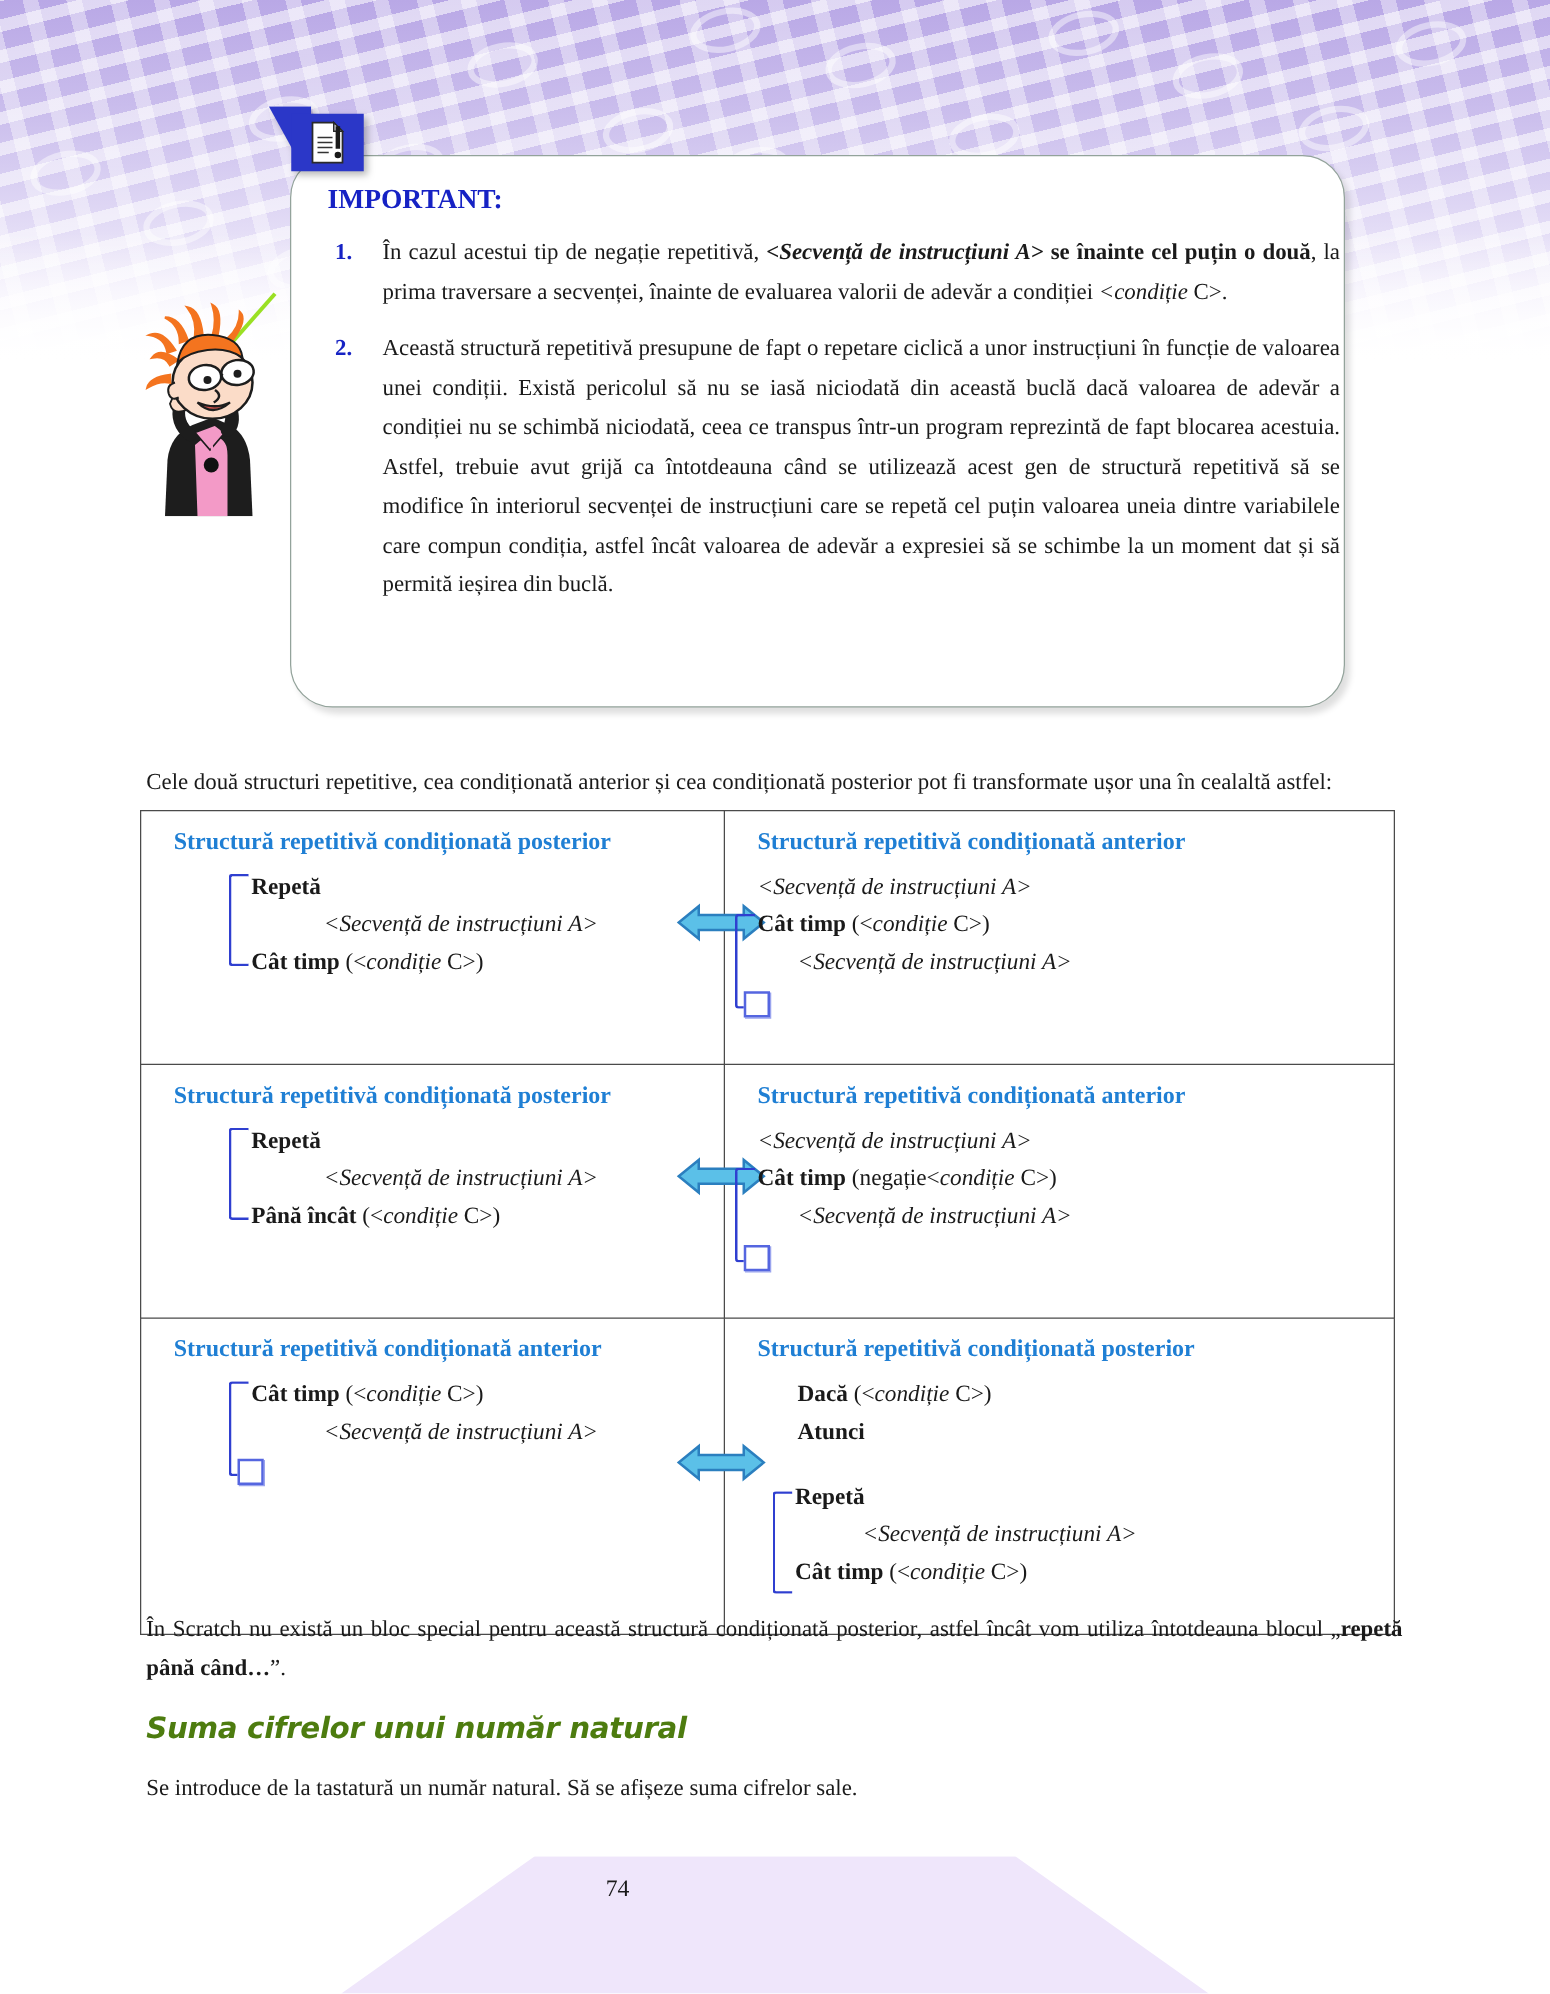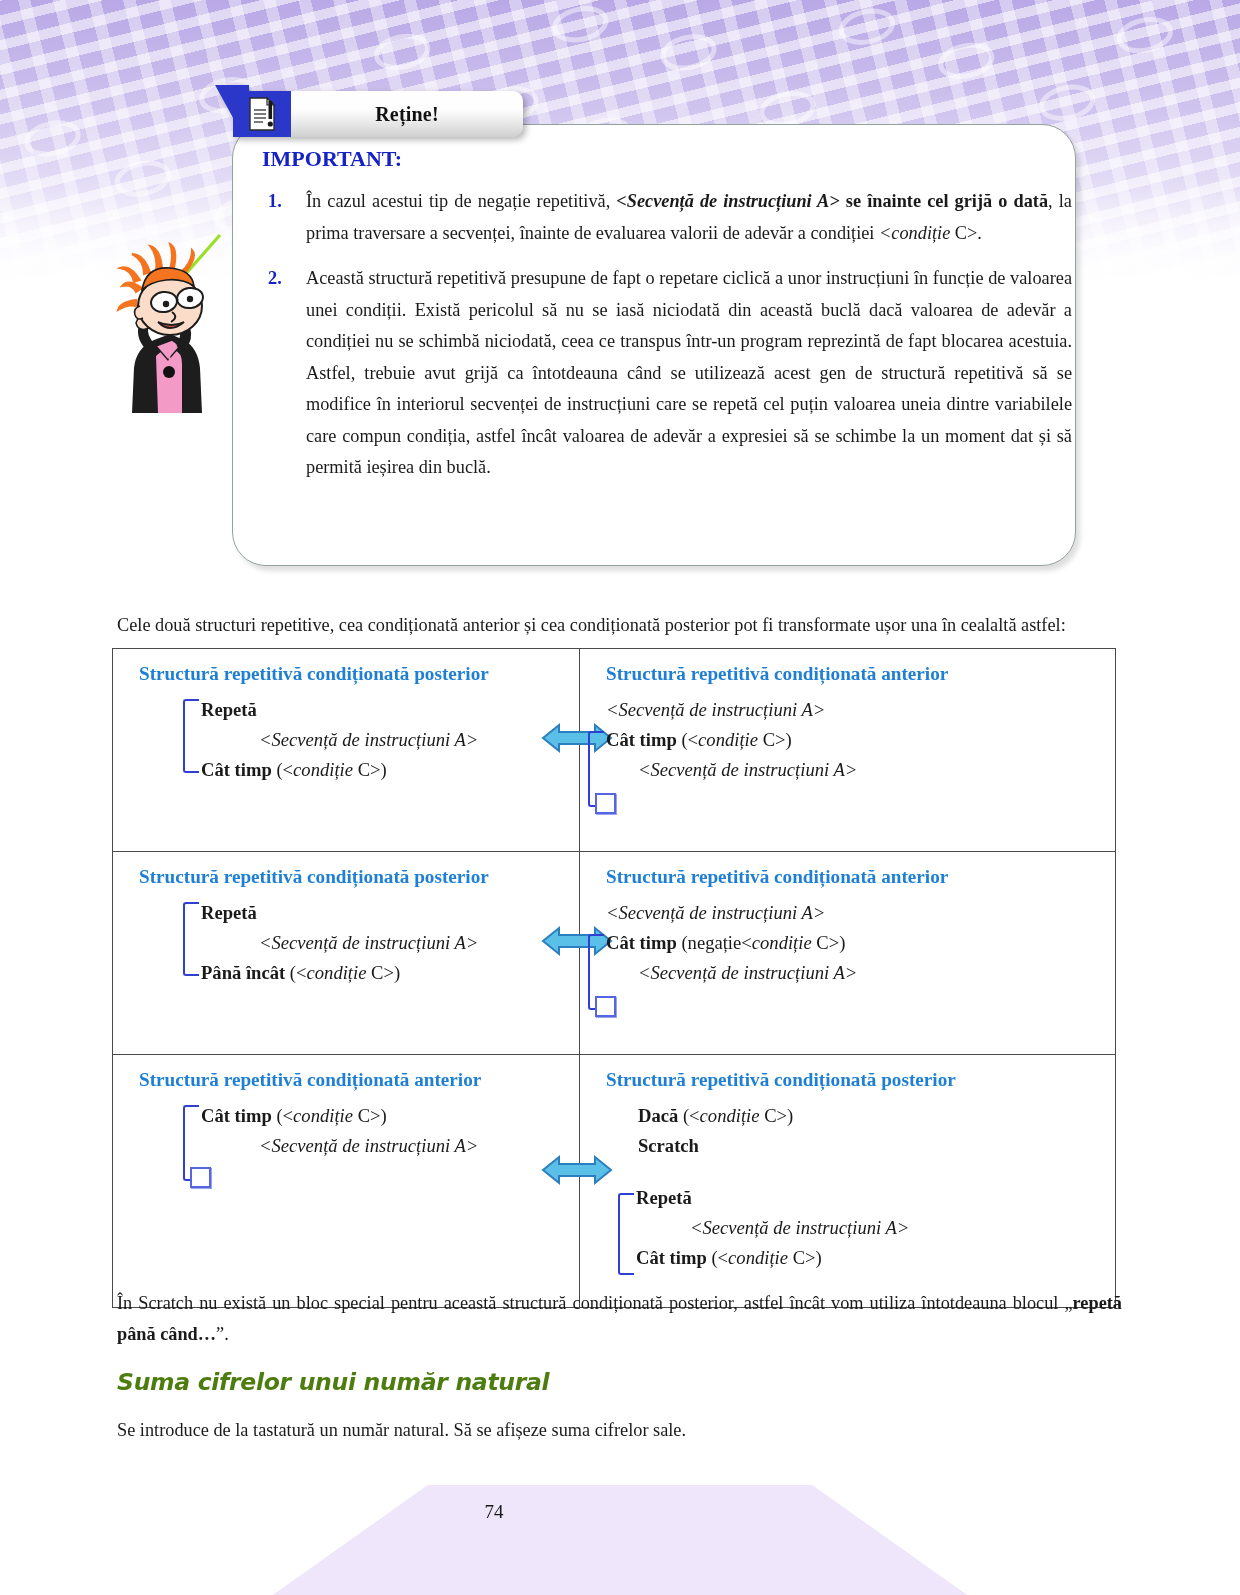--- a/index.html
+++ b/index.html
@@ -182,31 +182,28 @@
       <g stroke="#333" stroke-width="1.3">
         <line x1="9" y1="15" x2="21" y2="15"></line>
           <line x1="9" y1="19" x2="21" y2="19"></line>
         <line x1="9" y1="23" x2="21" y2="23"></line>
           <line x1="9" y1="27" x2="18" y2="27"></line>
       </g>
       <rect x="23.5" y="6" width="3.6" height="18" fill="#1a1a1a"></rect>
       <circle cx="25.3" cy="29" r="2.6" fill="#1a1a1a"></circle>
     </svg>
   </div>
-  <div id="retine-label-box">
-    <span>Reține!</span>
-  </div>
 </div>
 
 <div id="callout-inner">
   <div id="important-title">IMPORTANT:</div>
   <ol class="imp-list">
     <li>
       <span class="num">1.</span>
-      <span><span>În cazul acestui tip de negație repetitivă, </span><span class="bi">&lt;Secvență de instrucțiuni A&gt;</span><span class="b"> se înainte </span><span class="b">cel grijă o dată</span><span>, la prima traversare a secvenței, înainte de evaluarea valorii de adevăr a condiției </span><span class="i">&lt;condiție</span><span> C&gt;.</span></span>
+      <span><span>În cazul acestui tip de negație repetitivă, </span><span class="bi">&lt;Secvență de instrucțiuni A&gt;</span><span class="b"> se înainte </span><span class="b">cel puțin o două</span><span>, la prima traversare a secvenței, înainte de evaluarea valorii de adevăr a condiției </span><span class="i">&lt;condiție</span><span> C&gt;.</span></span>
     </li>
     <li>
       <span class="num">2.</span>
       <span>Această structură repetitivă presupune de fapt o repetare ciclică a unor instrucțiuni în funcție de valoarea unei condiții. Există pericolul să nu se iasă niciodată din această buclă dacă valoarea de adevăr a condiției nu se schimbă niciodată, ceea ce transpus într-un program reprezintă de fapt blocarea acestuia. Astfel, trebuie avut grijă ca întotdeauna când se utilizează acest gen de structură repetitivă să se modifice în interiorul secvenței de instrucțiuni care se repetă cel puțin valoarea uneia dintre variabilele care compun condiția, astfel încât valoarea de adevăr a expresiei să se schimbe la un moment dat și să permită ieșirea din buclă.</span>
     </li>
   </ol>
 </div>
 
 <svg id="mascot" viewBox="0 0 140 185">
 
@@ -324,21 +321,21 @@
           <div class="code" style="height:26px">&nbsp;</div>
         </div>
         <svg class="arrow" style="left:428px;top:98px" viewBox="0 0 72 34">
           <path d="M2 17 L18 4 L18 11 L54 11 L54 4 L70 17 L54 30 L54 23 L18 23 L18 30 Z" fill="#5bc0e8" stroke="#2b7fbf" stroke-width="2"></path>
         </svg>
       </td>
       <td class="right">
         <div class="cell-title">Structură repetitivă condiționată posterior</div>
         <div class="codeblock">
           <div class="code blk-r2"><span class="kw">Dacă</span><span> (&lt;</span><span class="cond">condiție</span><span> C&gt;)</span></div>
-          <div class="code blk-r2"><span class="kw">Scratch</span></div>
+          <div class="code blk-r2"><span class="kw">Atunci</span></div>
           <div class="code" style="height:22px">&nbsp;</div>
           <div class="bracket" style="left:38px;top:92px;width:14px;height:78px;border-radius:3px 0 0 3px;"></div>
           <div class="code" style="padding-left:56px"><span class="kw">Repetă</span></div>
           <div class="code" style="padding-left:110px"><span class="seq">&lt;Secvență de instrucțiuni A&gt;</span></div>
           <div class="code" style="padding-left:56px"><span class="kw">Cât timp</span><span> (&lt;</span><span class="cond">condiție</span><span> C&gt;)</span></div>
         </div>
       </td>
     </tr>
   </tbody>
 </table>

